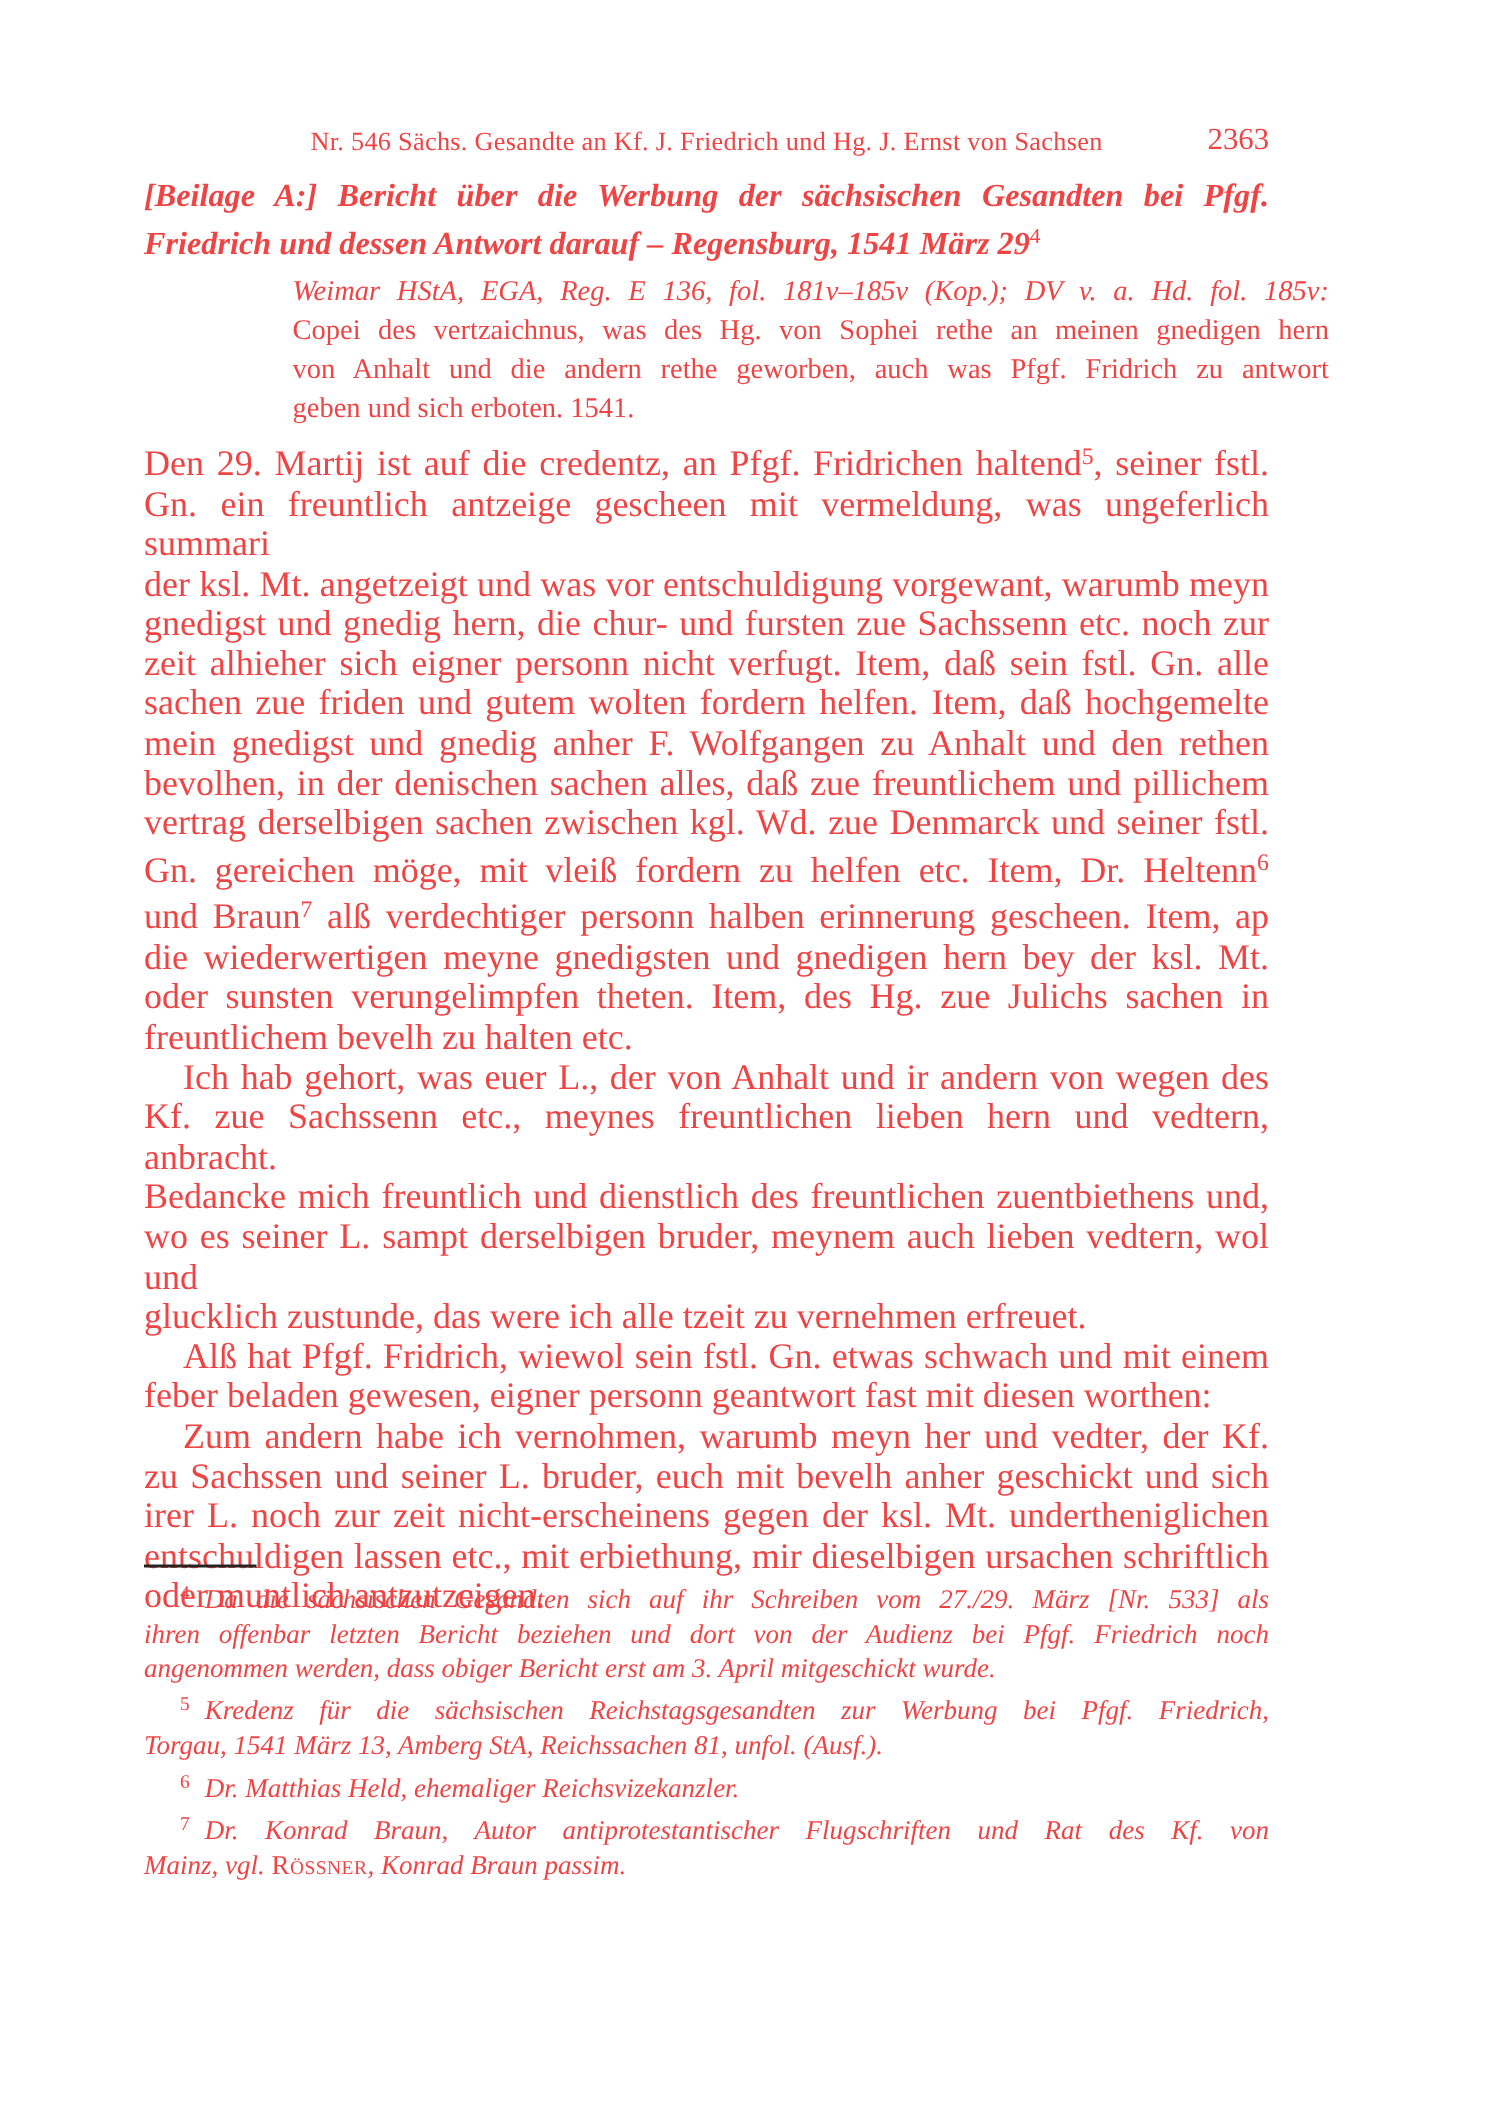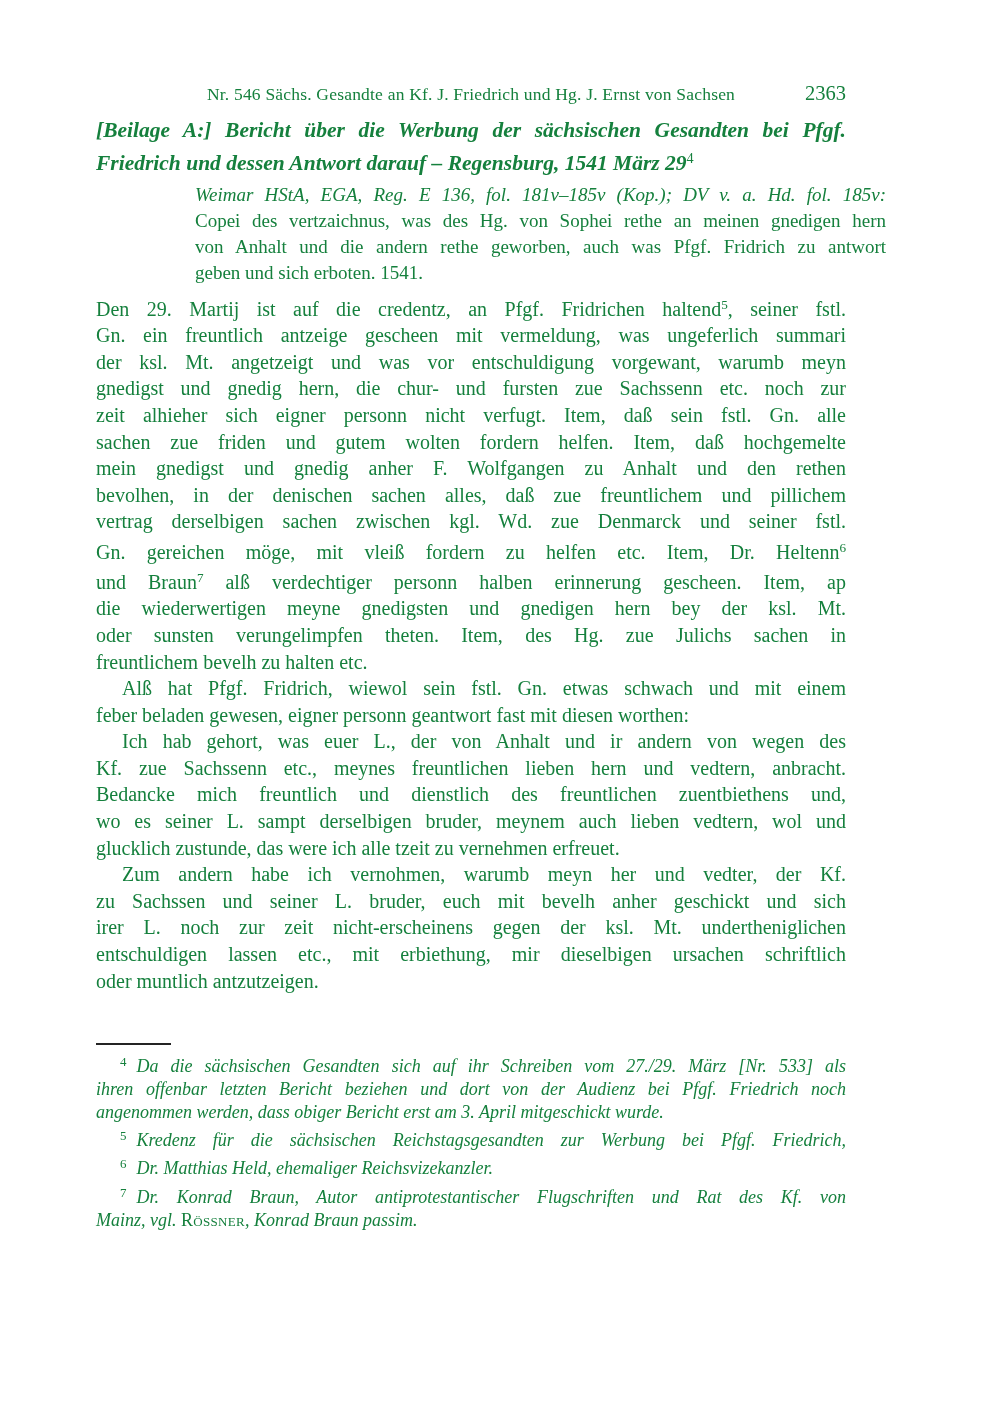--- a/index.html
+++ b/index.html
@@ -1,39 +1,39 @@
 <!DOCTYPE html>
 <html><head>
 <meta charset="utf-8">
 <style>
   html, body { margin: 0; padding: 0; background: #ffffff; }
   .page {
     position: relative;
     width: 1004px;
     height: 1418px;
     background: #ffffff;
-    color: #15803d;
+    color: #ef4444;
     font-family: "Liberation Serif", "DejaVu Serif", serif;
     overflow: hidden;
   }
   .header { position: absolute; top: 81px; left: 96px; width: 750px; height: 26px; }
   .running-title { text-align: center; font-size: 17.5px; line-height: 26px; letter-spacing: 0.2px; }
   .page-number { position: absolute; right: 0; top: -1px; font-size: 20.5px; line-height: 26px; }
 
   .title-block {
     position: absolute; top: 116px; left: 96px; width: 750px;
     font-size: 21.5px; font-weight: bold; font-style: italic; line-height: 28px;
   }
   .source-block {
     position: absolute; top: 182px; left: 155px; width: 691px;
     font-size: 19px; line-height: 26px; margin-left: 40px;
   }
   .body-block {
     position: absolute; top: 292px; left: 96px; width: 750px;
-    font-size: 20px; line-height: 26.6px;
+    font-size: 24px; line-height: 26.6px;
   }
   .fn-rule {
     position: absolute; top: 1043px; left: 96px; width: 75px; height: 0;
     border-top: 2px solid #242424;
   }
   .footnotes-block {
     position: absolute; top: 1050px; left: 96px; width: 750px;
     font-size: 18px; font-style: italic; line-height: 23.2px;
   }
 
@@ -79,49 +79,50 @@
         <div class="tline"><span>mein gnedigst und gnedig anher F. Wolfgangen zu Anhalt und den rethen</span></div>
         <div class="tline"><span>bevolhen, in der denischen sachen alles, daß zue freuntlichem und pillichem</span></div>
         <div class="tline"><span>vertrag derselbigen sachen zwischen kgl. Wd. zue Denmarck und seiner fstl.</span></div>
         <div class="tline"><span>Gn. gereichen möge, mit vleiß fordern zu helfen etc. Item, Dr. Heltenn</span><span class="sup">6</span></div>
         <div class="tline"><span>und Braun</span><span class="sup">7</span><span> alß verdechtiger personn halben erinnerung gescheen. Item, ap</span></div>
         <div class="tline"><span>die wiederwertigen meyne gnedigsten und gnedigen hern bey der ksl. Mt.</span></div>
         <div class="tline"><span>oder sunsten verungelimpfen theten. Item, des Hg. zue Julichs sachen in</span></div>
         <div class="tline last"><span>freuntlichem bevelh zu halten etc.</span></div>
       </div>
       <div class="para">
-        <div class="tline first-indent"><span>Alß hat Pfgf. Fridrich, wiewol sein fstl. Gn. etwas schwach und mit einem</span></div>
-        <div class="tline last"><span>feber beladen gewesen, eigner personn geantwort fast mit diesen worthen:</span></div>
-      </div>
-      <div class="para">
         <div class="tline first-indent"><span>Ich hab gehort, was euer L., der von Anhalt und ir andern von wegen des</span></div>
         <div class="tline"><span>Kf. zue Sachssenn etc., meynes freuntlichen lieben hern und vedtern, anbracht.</span></div>
         <div class="tline"><span>Bedancke mich freuntlich und dienstlich des freuntlichen zuentbiethens und,</span></div>
         <div class="tline"><span>wo es seiner L. sampt derselbigen bruder, meynem auch lieben vedtern, wol und</span></div>
         <div class="tline last"><span>glucklich zustunde, das were ich alle tzeit zu vernehmen erfreuet.</span></div>
+      </div>
+      <div class="para">
+        <div class="tline first-indent"><span>Alß hat Pfgf. Fridrich, wiewol sein fstl. Gn. etwas schwach und mit einem</span></div>
+        <div class="tline last"><span>feber beladen gewesen, eigner personn geantwort fast mit diesen worthen:</span></div>
       </div>
       <div class="para">
         <div class="tline first-indent"><span>Zum andern habe ich vernohmen, warumb meyn her und vedter, der Kf.</span></div>
         <div class="tline"><span>zu Sachssen und seiner L. bruder, euch mit bevelh anher geschickt und sich</span></div>
         <div class="tline"><span>irer L. noch zur zeit nicht-erscheinens gegen der ksl. Mt. undertheniglichen</span></div>
         <div class="tline"><span>entschuldigen lassen etc., mit erbiethung, mir dieselbigen ursachen schriftlich</span></div>
         <div class="tline last"><span>oder muntlich antzutzeigen.</span></div>
       </div>
     </div>
 
   <div class="fn-rule"></div>
 
   <div class="footnotes-block" id="footnotes">
       <div class="footnote">
         <div class="tline first-indent"><span class="fnmark">4</span><span>Da die sächsischen Gesandten sich auf ihr Schreiben vom 27./29. März [Nr. 533] als</span></div>
         <div class="tline"><span>ihren offenbar letzten Bericht beziehen und dort von der Audienz bei Pfgf. Friedrich noch</span></div>
         <div class="tline last"><span>angenommen werden, dass obiger Bericht erst am 3. April mitgeschickt wurde.</span></div>
       </div>
       <div class="footnote">
         <div class="tline first-indent"><span class="fnmark">5</span><span>Kredenz für die sächsischen Reichstagsgesandten zur Werbung bei Pfgf. Friedrich,</span></div>
+        <div class="tline last"><span>Torgau, 1541 März 13, Amberg StA, Reichssachen 81, unfol. (Ausf.).</span></div>
       </div>
       <div class="footnote">
         <div class="tline last first-indent"><span class="fnmark">6</span><span>Dr. Matthias Held, ehemaliger Reichsvizekanzler.</span></div>
       </div>
       <div class="footnote">
         <div class="tline first-indent"><span class="fnmark">7</span><span>Dr. Konrad Braun, Autor antiprotestantischer Flugschriften und Rat des Kf. von</span></div>
         <div class="tline last"><span>Mainz, vgl. </span><span class="sc">Rössner</span><span>, Konrad Braun passim.</span></div>
       </div>
     </div>
 </div>

